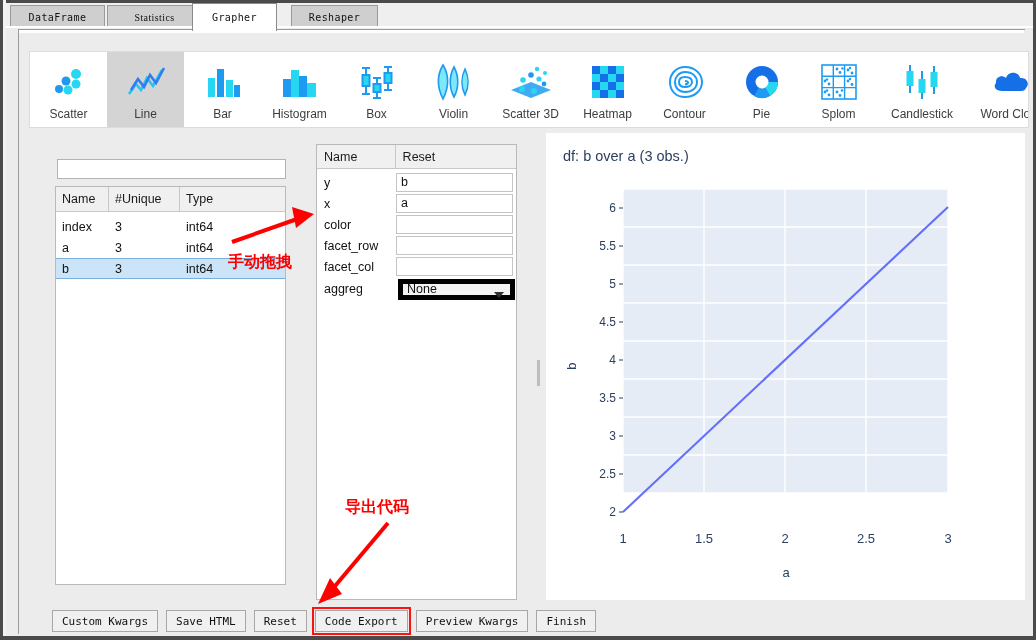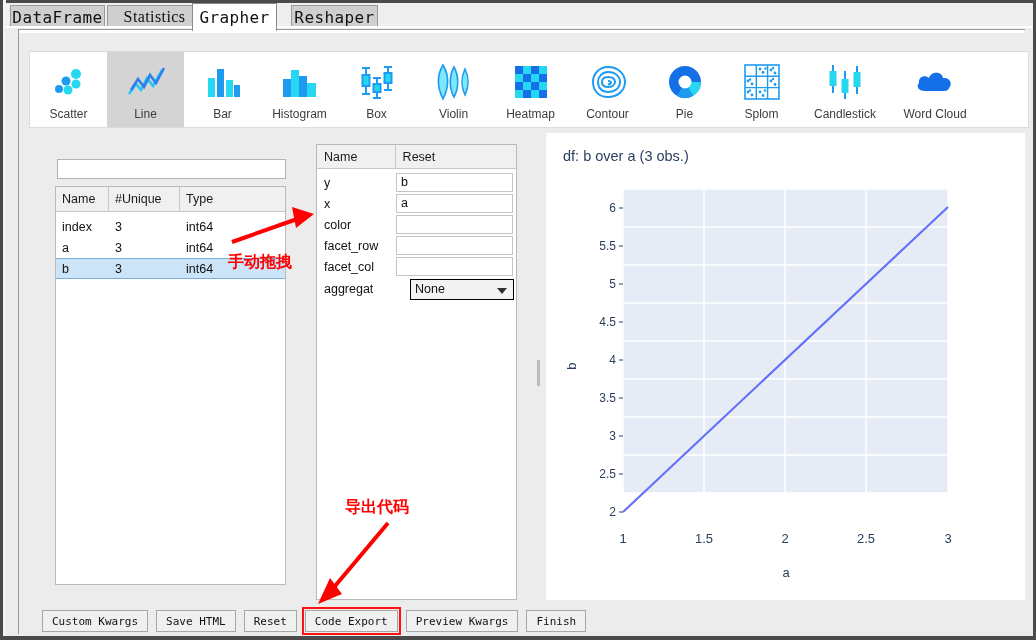--- a/index.html
+++ b/index.html
@@ -27,21 +27,21 @@
   #tabbar {
     position:absolute; left:6px; top:3px; width:1027px; height:25px;
     background:#efefef;
   }
   .tab {
     position:absolute; top:2px; height:23px;
     background:#cfcfcf;
     border:1px solid #9a9a9a;
     border-bottom:none;
     font-family:"DejaVu Sans Mono","Liberation Mono",monospace;
-    font-size:16px;
+    font-size:10px;
     color:#111;
     display:flex; align-items:center; justify-content:center;
     letter-spacing:0.4px;
     cursor:default;
   }
   .tab.active {
     background:#ffffff;
     border-color:#8a8a8a;
     top:0px; height:28px;
     z-index:3;
@@ -138,21 +138,21 @@
     width:79px; font-size:12.5px; color:#111; padding-left:7px;
     white-space:nowrap; overflow:hidden;
   }
   .prop-val { width:118px; padding-right:2px; }
   .prop-input {
     width:117px; height:19px; border:1px solid #c4c4c4; background:#ffffff;
     font-size:12.5px; color:#111; padding-left:4px; line-height:17px;
     font-family:"Liberation Sans", sans-serif;
   }
   .prop-select {
-    width:104px; height:21px; border:1px solid #000000; background:#f3f3f3;
+    width:117px; height:21px; border:5px solid #000000; background:#f3f3f3;
     font-size:12.5px; color:#111; padding-left:4px; line-height:19px;
     position:relative; display:flex; align-items:center;
   }
   .prop-select .caret {
     position:absolute; right:6px; top:8px;
     width:0;height:0;border-left:5px solid transparent;border-right:5px solid transparent;
     border-top:6px solid #303030;
   }
 
   
@@ -170,21 +170,21 @@
     background:#ffffff;
   }
   #plot-title {
     position:absolute; left:17px; top:15px;
     font-size:14.5px; color:#2a3f5f;
     font-family:"Liberation Sans", sans-serif;
   }
   #plot-svg { position:absolute; left:0; top:0; }
 
   
-  #btnbar { position:absolute; left:42px; top:610px; height:22px; display:flex; gap:8px; }
+  #btnbar { position:absolute; left:52px; top:610px; height:22px; display:flex; gap:8px; }
   .bbtn {
     height:22px; background:#f0f0f0; border:1px solid #a7a7a7;
     font-family:"DejaVu Sans Mono","Liberation Mono",monospace;
     font-size:11px; color:#111;
     display:flex; align-items:center; justify-content:center;
     padding:0 9px; cursor:pointer; white-space:nowrap;
   }
   .bbtn.highlight { outline:2px solid #ff1111; outline-offset:1px; }
 
   
@@ -293,20 +293,36 @@
       <div class="ct-icon">
         <svg width="40" height="38" viewBox="0 0 40 38">
           <path d="M9 2 C15 12,15 24,9 36 C3 24,3 12,9 2 Z" fill="#7de8f7" stroke="#1e9bf0" stroke-width="1.6"></path>
           <path d="M20 4 C25 13,25 25,20 34 C15 25,15 13,20 4 Z" fill="#7de8f7" stroke="#1e9bf0" stroke-width="1.6"></path>
           <path d="M31 6 C35 14,35 24,31 32 C27 24,27 14,31 6 Z" fill="#7de8f7" stroke="#1e9bf0" stroke-width="1.6"></path>
         </svg>
       </div>
       <div class="ct-label">Violin</div>
     </div>
 
+    <div class="ct-item">
+      <div class="ct-icon">
+        <svg width="46" height="36" viewBox="0 0 46 36">
+          <path d="M23 18 L43 26 L23 34 L3 26 Z" fill="#1e9bf0" opacity="0.85"></path>
+          <circle cx="14" cy="25" r="3" fill="#25d7f0"></circle>
+          <circle cx="26" cy="27" r="3" fill="#25d7f0"></circle>
+          <circle cx="15" cy="16" r="2.8" fill="#25d7f0"></circle>
+          <circle cx="23" cy="11" r="2.8" fill="#1e9bf0"></circle>
+          <circle cx="31" cy="15" r="2.6" fill="#25d7f0"></circle>
+          <circle cx="36" cy="20" r="2.4" fill="#1e9bf0"></circle>
+          <circle cx="29" cy="5" r="2.2" fill="#25d7f0"></circle>
+          <circle cx="37" cy="9" r="2" fill="#25d7f0"></circle>
+        </svg>
+      </div>
+      <div class="ct-label">Scatter 3D</div>
+    </div>
 
     <div class="ct-item">
       <div class="ct-icon">
         <svg width="36" height="36" viewBox="0 0 36 36">
           <rect x="2" y="2" width="32" height="32" fill="#25d7f0"></rect>
           <g fill="#1570e8">
             <rect x="2" y="2" width="8" height="8"></rect>
             <rect x="18" y="2" width="8" height="8"></rect>
             <rect x="10" y="10" width="8" height="8"></rect>
             <rect x="26" y="10" width="8" height="8"></rect>

